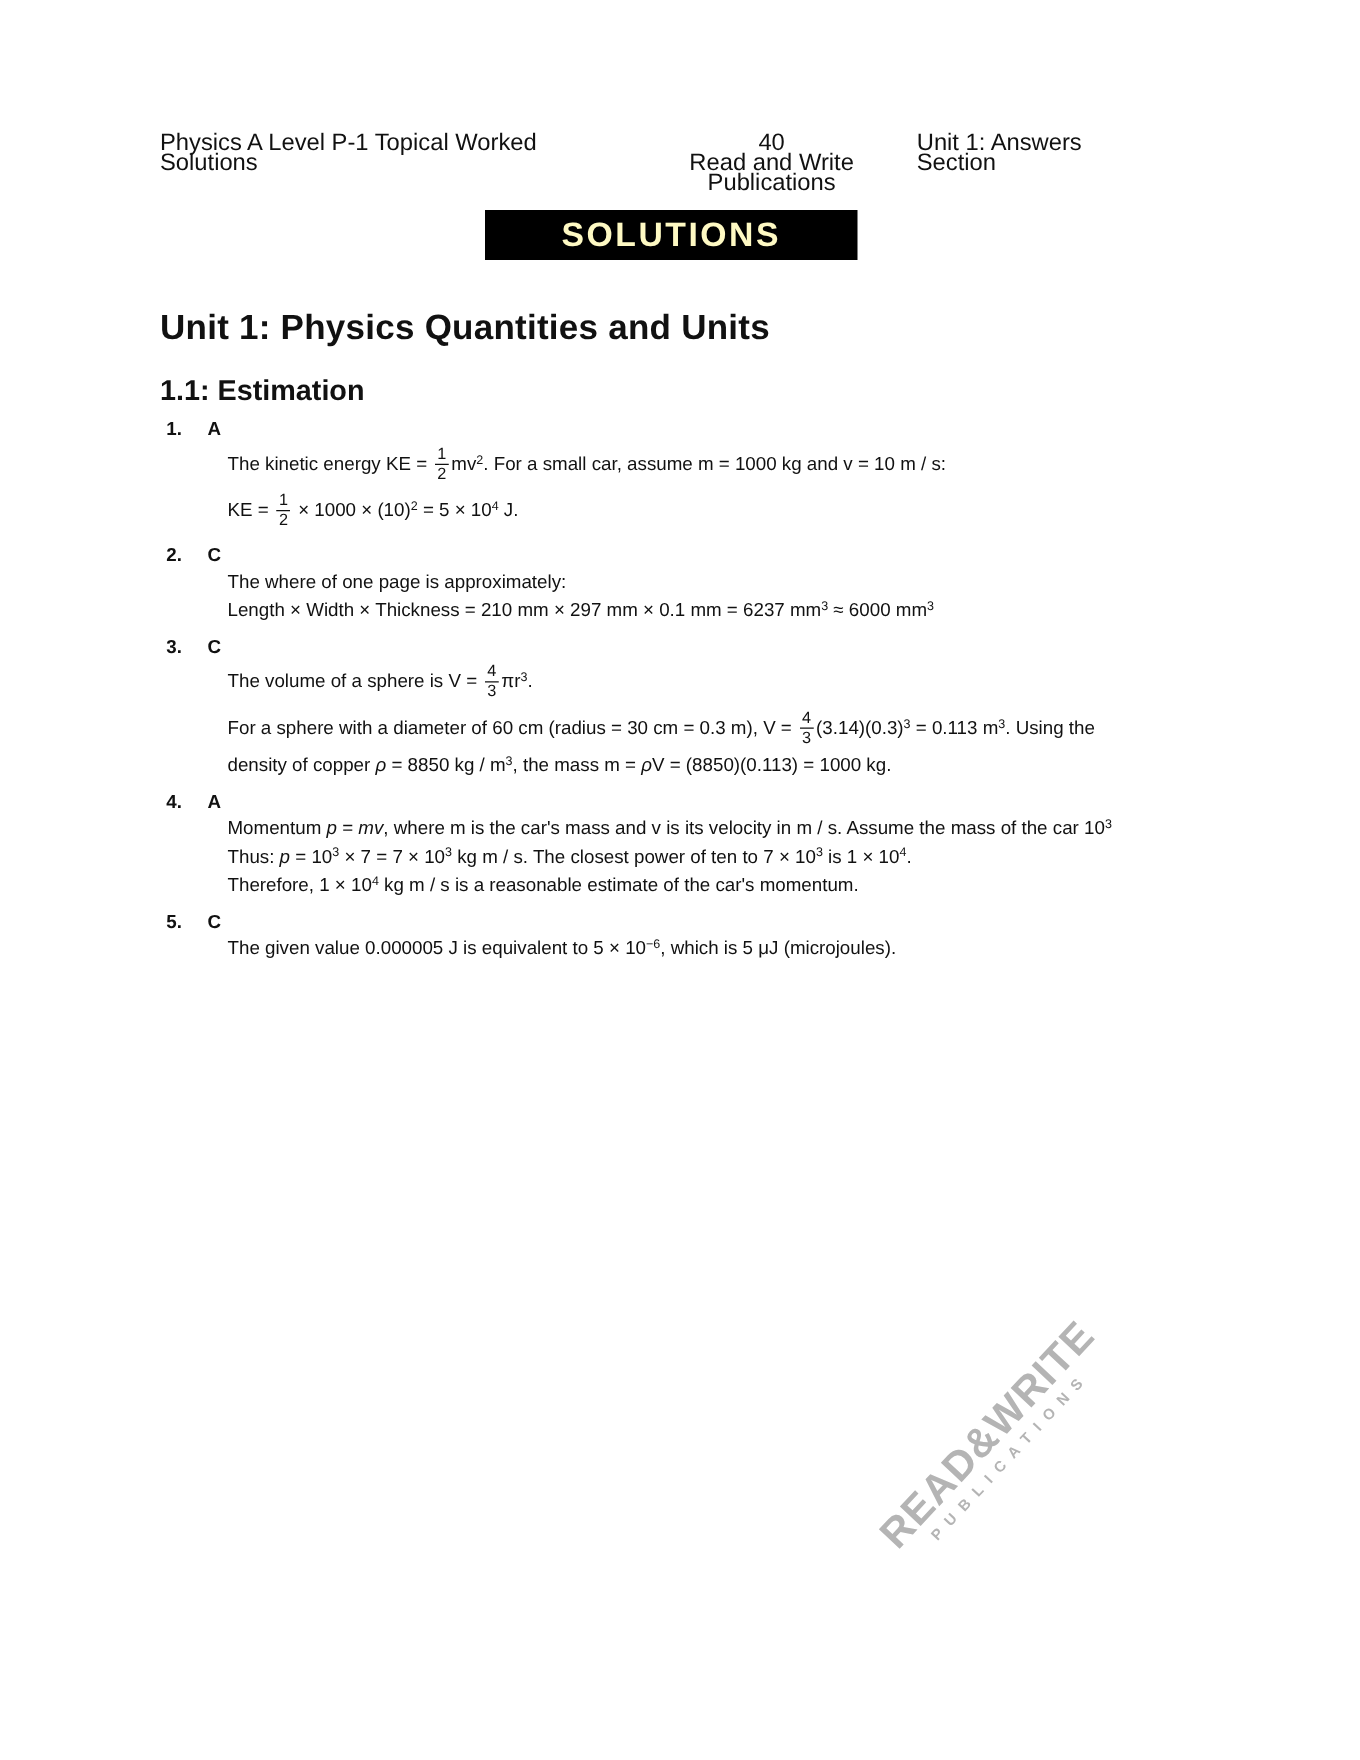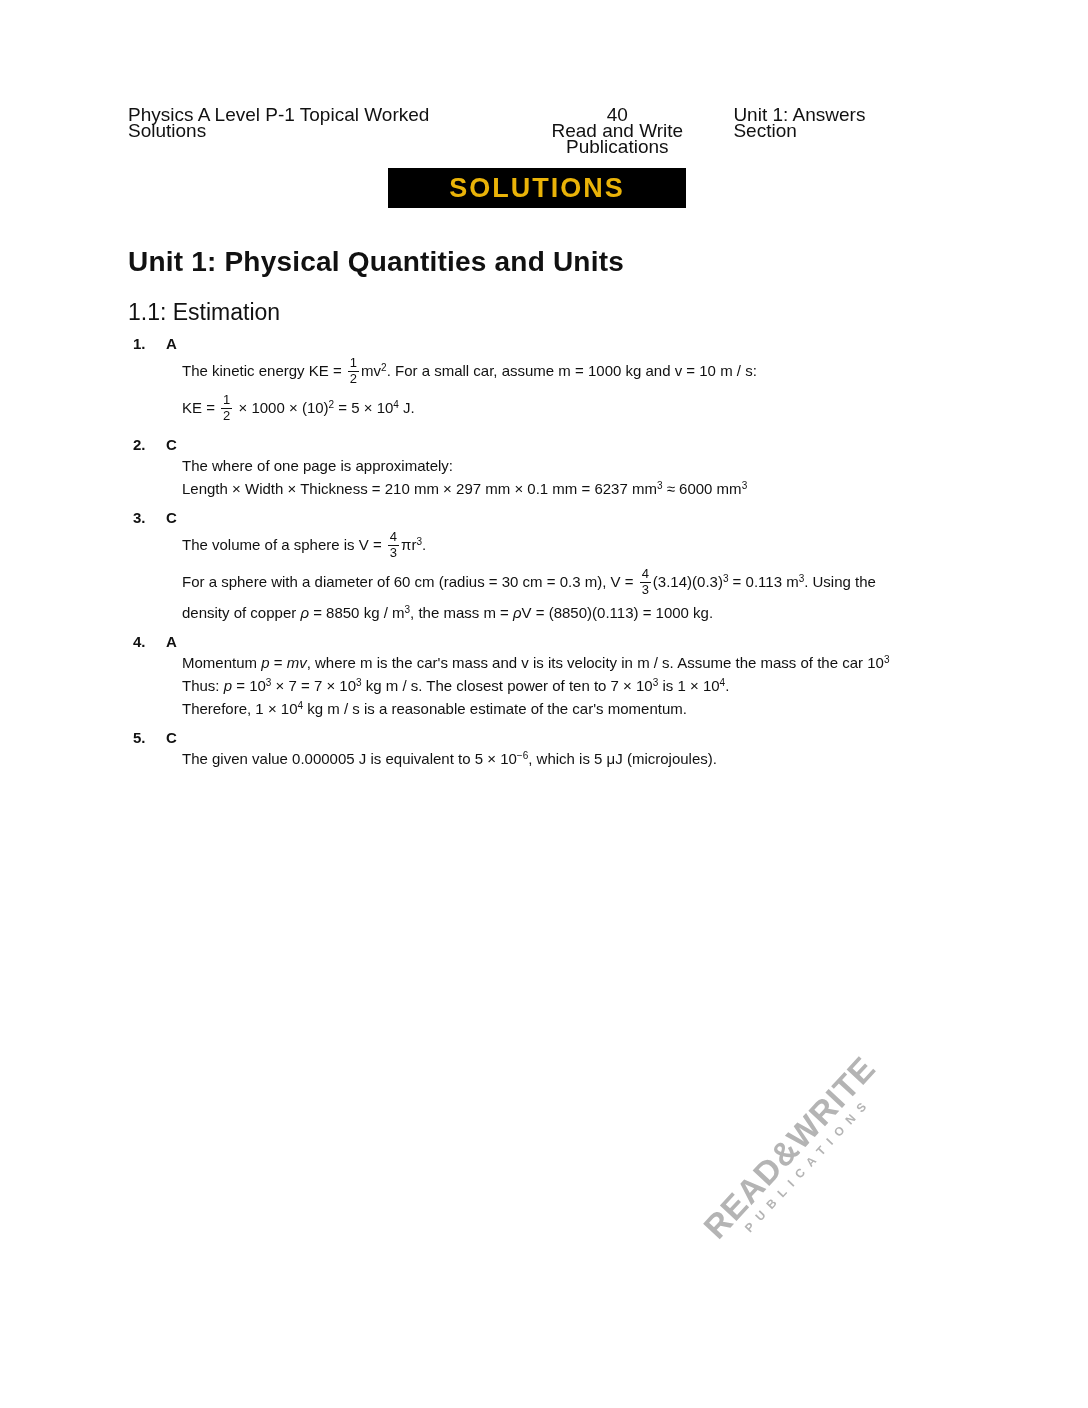--- a/index.html
+++ b/index.html
@@ -15,32 +15,32 @@
   
   .header{
     position:absolute;top:107px;left:128px;width:800px;
     display:flex;justify-content:space-between;align-items:flex-start;
     font-size:19px;line-height:16px;
   }
   .header-center{text-align:center;}
   
   .banner{
     position:absolute;top:168px;left:388px;width:298px;height:40px;
-    background:#000;color:#eab308;
+    background:#000;color:#fef9c3;
     display:flex;align-items:center;justify-content:center;
     font-size:27px;font-weight:bold;letter-spacing:2px;
   }
   
   .unit-title{
     position:absolute;top:246px;left:128px;margin:0;
     font-size:28px;font-weight:bold;letter-spacing:0.2px;
   }
   .section-title{
     position:absolute;top:299px;left:128px;margin:0;
-    font-size:23px;font-weight:normal;
+    font-size:23px;font-weight:bold;
   }
   
   .content{
     position:absolute;top:334px;left:133px;width:830px;
     font-size:15px;line-height:20px;
   }
   .item{display:grid;grid-template-columns:33px 1fr;margin-bottom:6px;}
   .item-num{font-weight:bold;}
   .item-ans{font-weight:bold;}
   .item-body{grid-column:2;}
@@ -73,21 +73,21 @@
       <span>40</span><br>
       <span>Read and Write Publications</span>
     </span>
     <span>Unit 1: Answers Section</span>
   </div>
 
   <div class="banner">
     <span>SOLUTIONS</span>
   </div>
 
-  <h1 class="unit-title">Unit 1: Physical Quantities and Units</h1>
+  <h1 class="unit-title">Unit 1: Physics Quantities and Units</h1>
   <h2 class="section-title">1.1: Estimation</h2>
 
   <div class="content">
 
     <div class="item">
       <span class="item-num">1.</span>
       <span class="item-ans">A</span>
       <div class="item-body">
         <p class="line">The kinetic energy KE = <span class="frac"><span class="num">1</span><span class="den">2</span></span>mv<sup>2</sup>. For a small car, assume m = 1000 kg and v = 10 m / s:</p>
         <p class="line">KE = <span class="frac"><span class="num">1</span><span class="den">2</span></span> × 1000 × (10)<sup>2</sup> = 5 × 10<sup>4</sup> J.</p>

